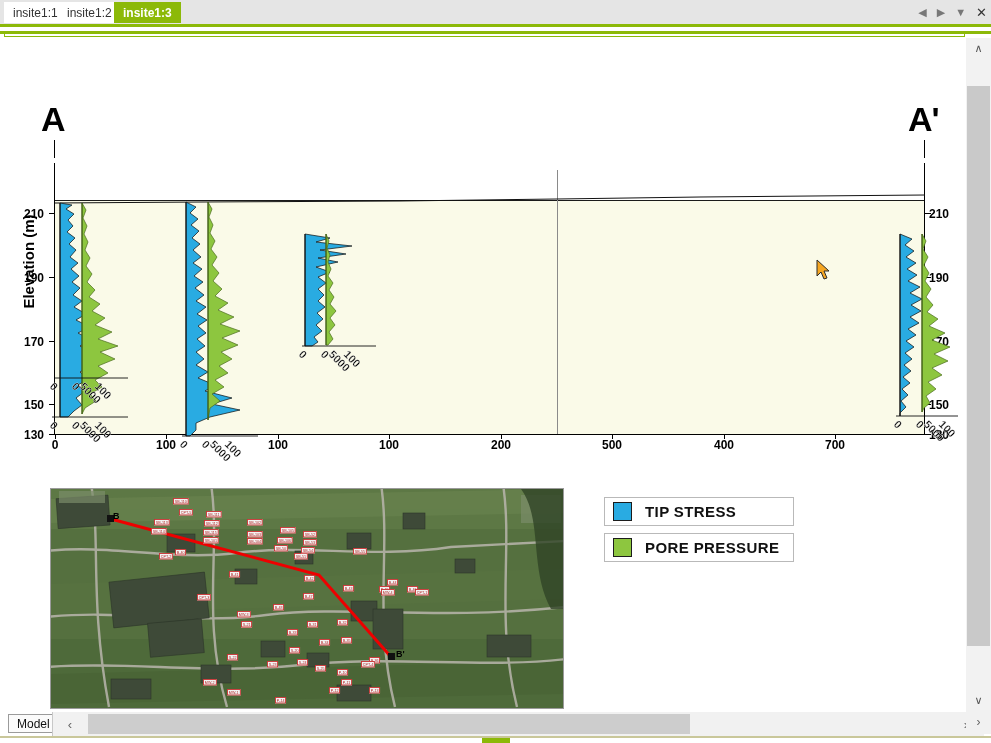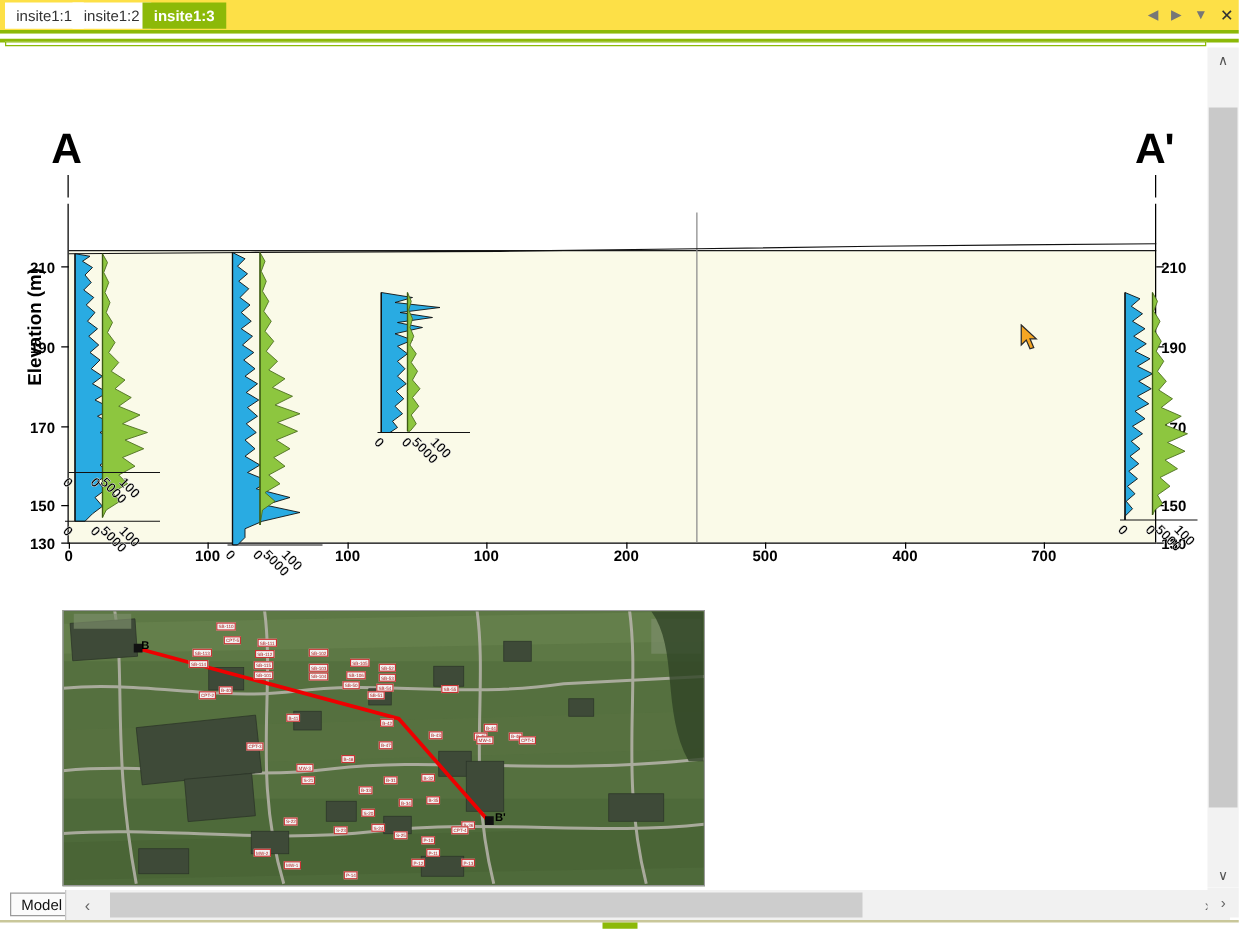--- a/index.html
+++ b/index.html
@@ -6,21 +6,21 @@
   body{
     width:991px;height:743px;
     background:#ffffff;
     font-family:"Liberation Sans",sans-serif;
     overflow:hidden;
     position:relative;
   }
   
   .tabbar{
     position:absolute;left:0;top:0;width:991px;height:24px;
-    background:#fde047;
+    background:#e5e5e5;
   }
   .tab{
     position:absolute;top:2px;height:21px;
     display:flex;align-items:center;justify-content:center;
     font-size:12px;color:#333;
     background:#ffffff;
     padding:0 9px;
     box-sizing:border-box;
     white-space:nowrap;
   }
@@ -277,20 +277,28 @@
     <div class="minilab" style="left:335px;top:310px;font-size:11px;">5000</div>
     <div class="minilab" style="left:350px;top:310px;font-size:11px;">100</div>
 
     <div class="minilab" style="left:900px;top:380px;font-size:11px;">0</div>
     <div class="minilab" style="left:922px;top:380px;font-size:11px;">0</div>
     <div class="minilab" style="left:930px;top:380px;font-size:11px;">5000</div>
     <div class="minilab" style="left:945px;top:380px;font-size:11px;">100</div>
   </div>
 
   <div class="legend">
+    <div class="legrow">
+      <span class="swatch" style="background:#29ABE2;"></span>
+      <span class="legtxt">TIP STRESS</span>
+    </div>
+    <div class="legrow">
+      <span class="swatch" style="background:#8DC63F;"></span>
+      <span class="legtxt">PORE PRESSURE</span>
+    </div>
   </div>
 
   <div class="mapbox">
     <svg class="mapimg" viewBox="0 0 512 219" preserveAspectRatio="none">
       <rect x="0" y="0" width="512" height="219" fill="#55703f"></rect>
       <rect x="0" y="0" width="512" height="40" fill="#5d7845"></rect>
       <rect x="0" y="150" width="512" height="69" fill="#4e6a3a"></rect>
       <g opacity="0.55">
         <path d="M0,10 L512,0 L512,24 L0,34 Z" fill="#6b8550"></path>
         <path d="M0,95 L512,80 L512,110 L0,125 Z" fill="#5a7442"></path>

